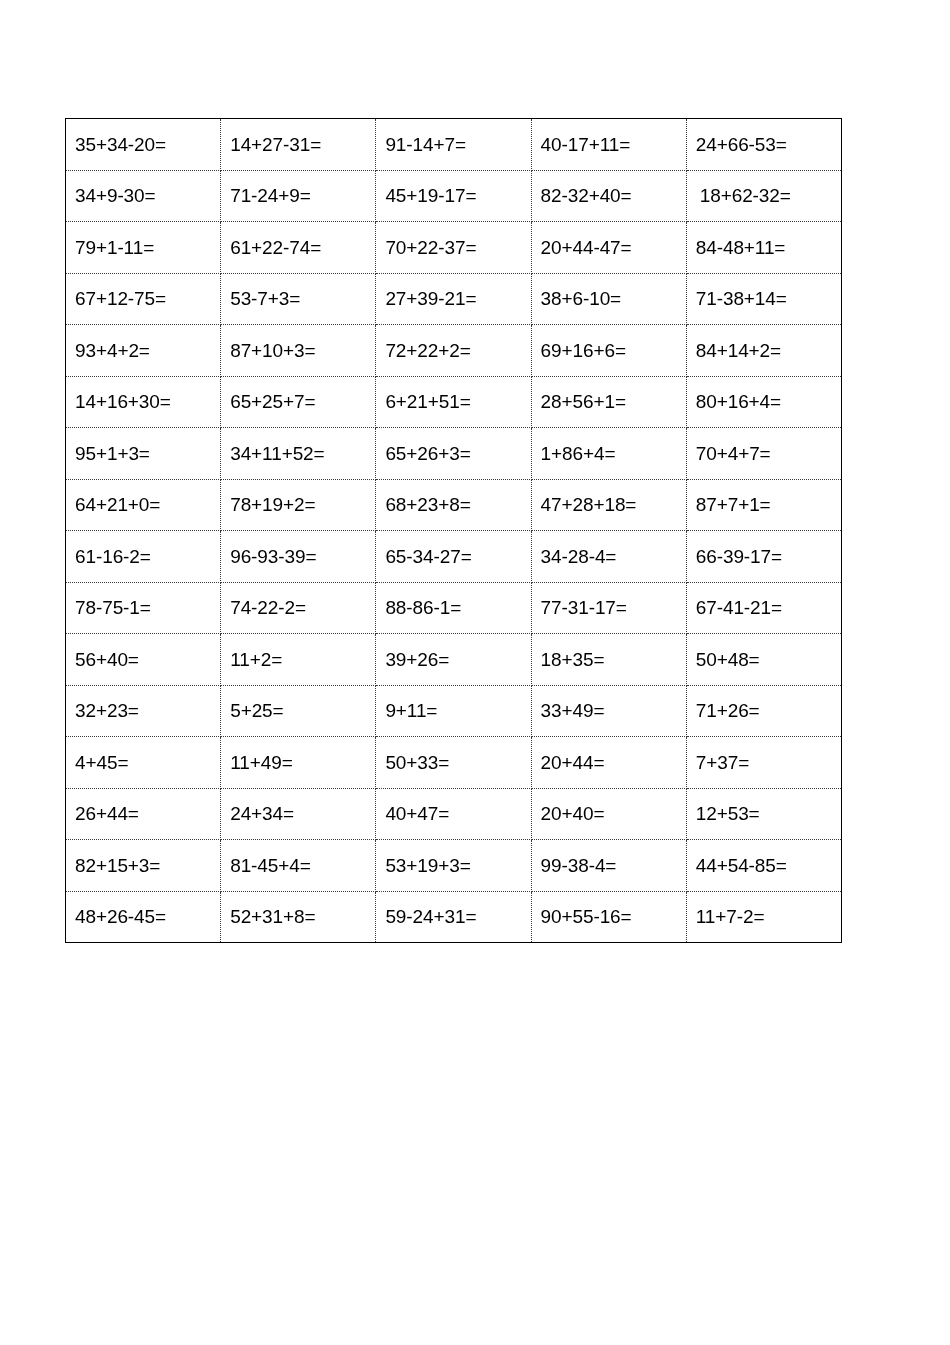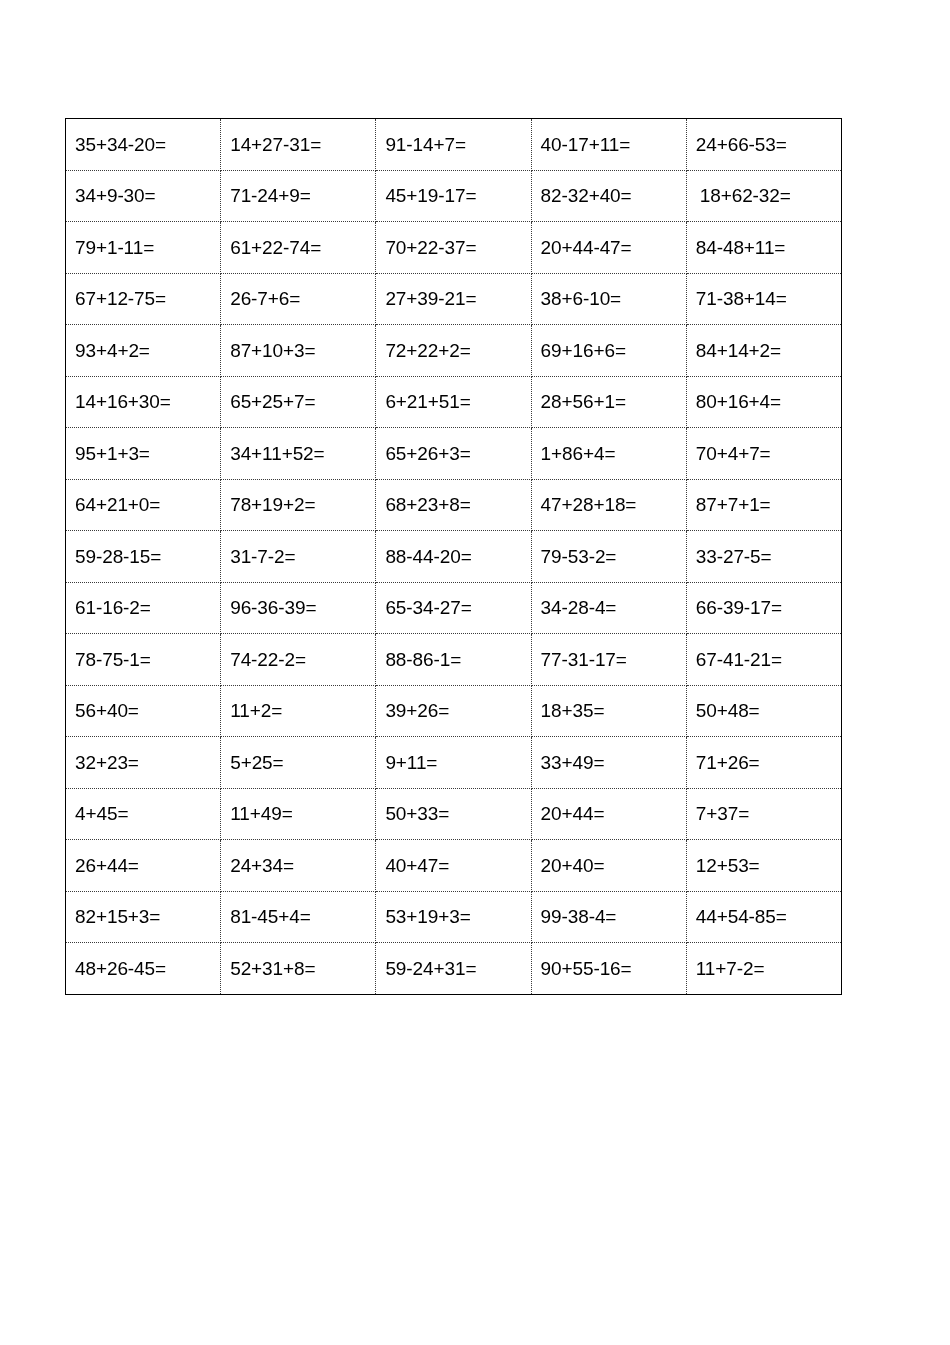--- a/index.html
+++ b/index.html
@@ -102,21 +102,21 @@
         </tr>
         <tr>
           <td>79+1-11=</td>
           <td>61+22-74=</td>
           <td>70+22-37=</td>
           <td>20+44-47=</td>
           <td>84-48+11=</td>
         </tr>
         <tr>
           <td>67+12-75=</td>
-          <td>26-7+6=</td>
+          <td>53-7+3=</td>
           <td>27+39-21=</td>
           <td>38+6-10=</td>
           <td>71-38+14=</td>
         </tr>
         <tr>
           <td>93+4+2=</td>
           <td>87+10+3=</td>
           <td>72+22+2=</td>
           <td>69+16+6=</td>
           <td>84+14+2=</td>
@@ -136,29 +136,22 @@
           <td>70+4+7=</td>
         </tr>
         <tr>
           <td>64+21+0=</td>
           <td>78+19+2=</td>
           <td>68+23+8=</td>
           <td>47+28+18=</td>
           <td>87+7+1=</td>
         </tr>
         <tr>
-          <td>59-28-15=</td>
-          <td>31-7-2=</td>
-          <td>88-44-20=</td>
-          <td>79-53-2=</td>
-          <td>33-27-5=</td>
-        </tr>
-        <tr>
           <td>61-16-2=</td>
-          <td>96-36-39=</td>
+          <td>96-93-39=</td>
           <td>65-34-27=</td>
           <td>34-28-4=</td>
           <td>66-39-17=</td>
         </tr>
         <tr>
           <td>78-75-1=</td>
           <td>74-22-2=</td>
           <td>88-86-1=</td>
           <td>77-31-17=</td>
           <td>67-41-21=</td>

